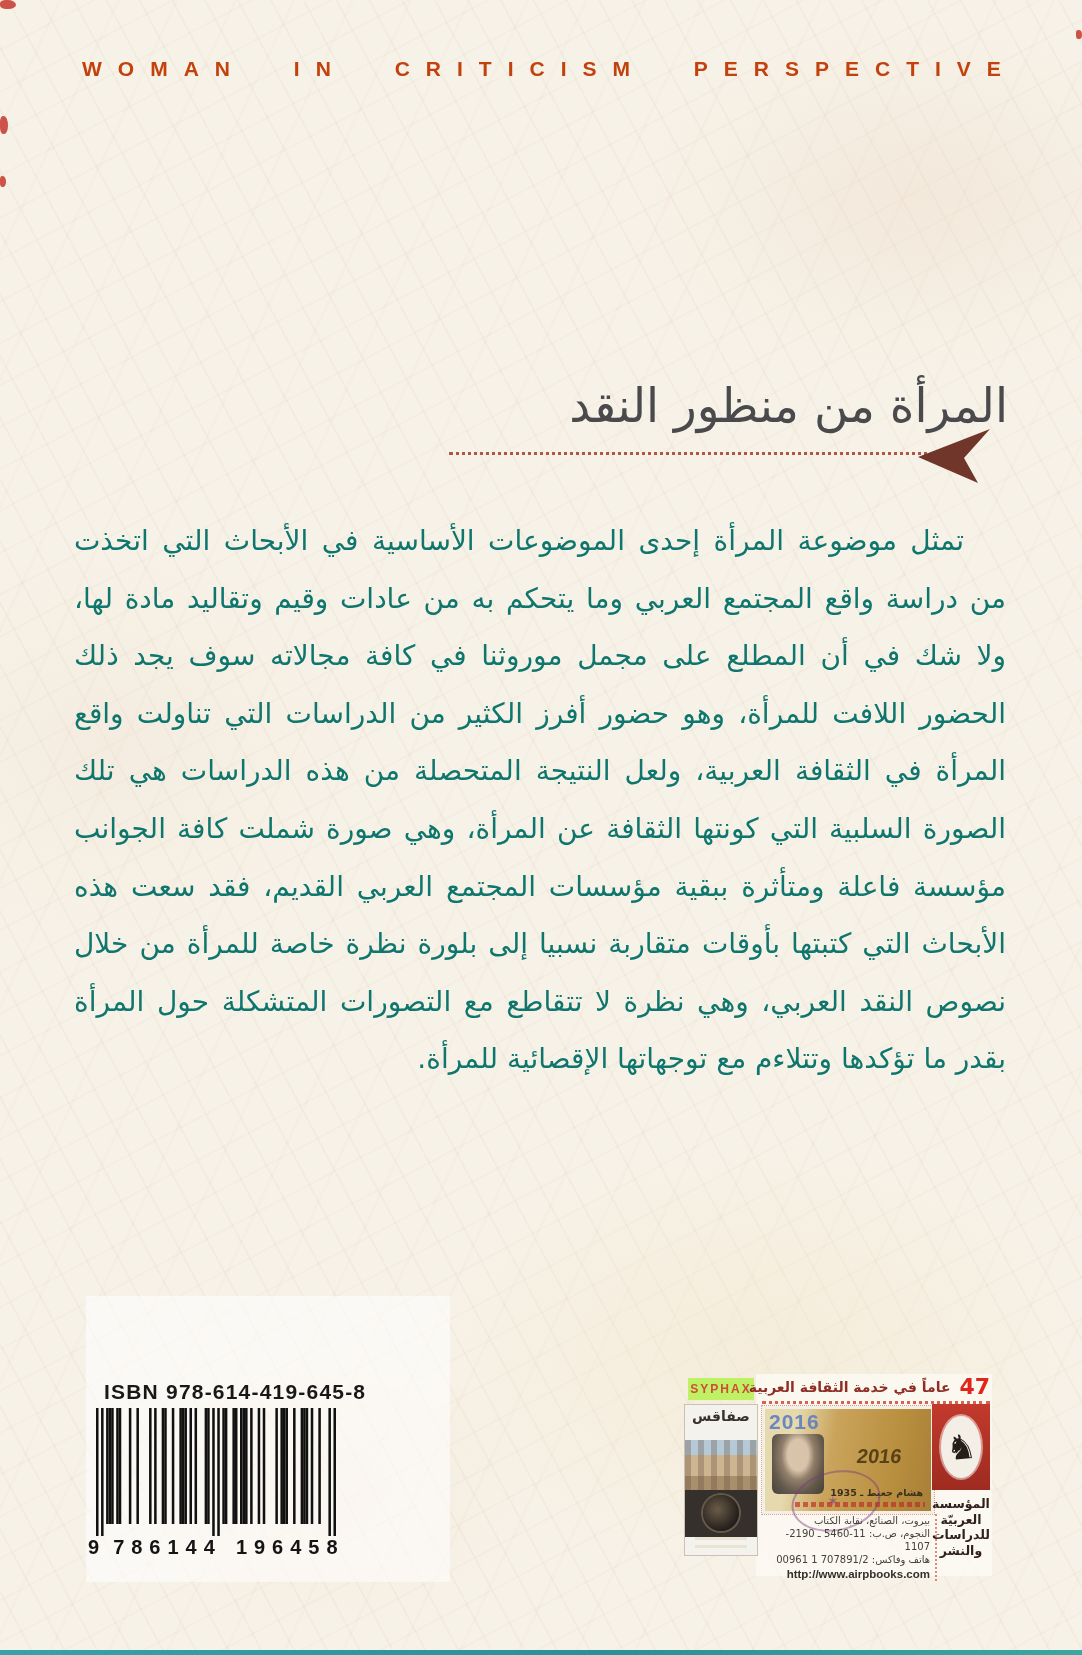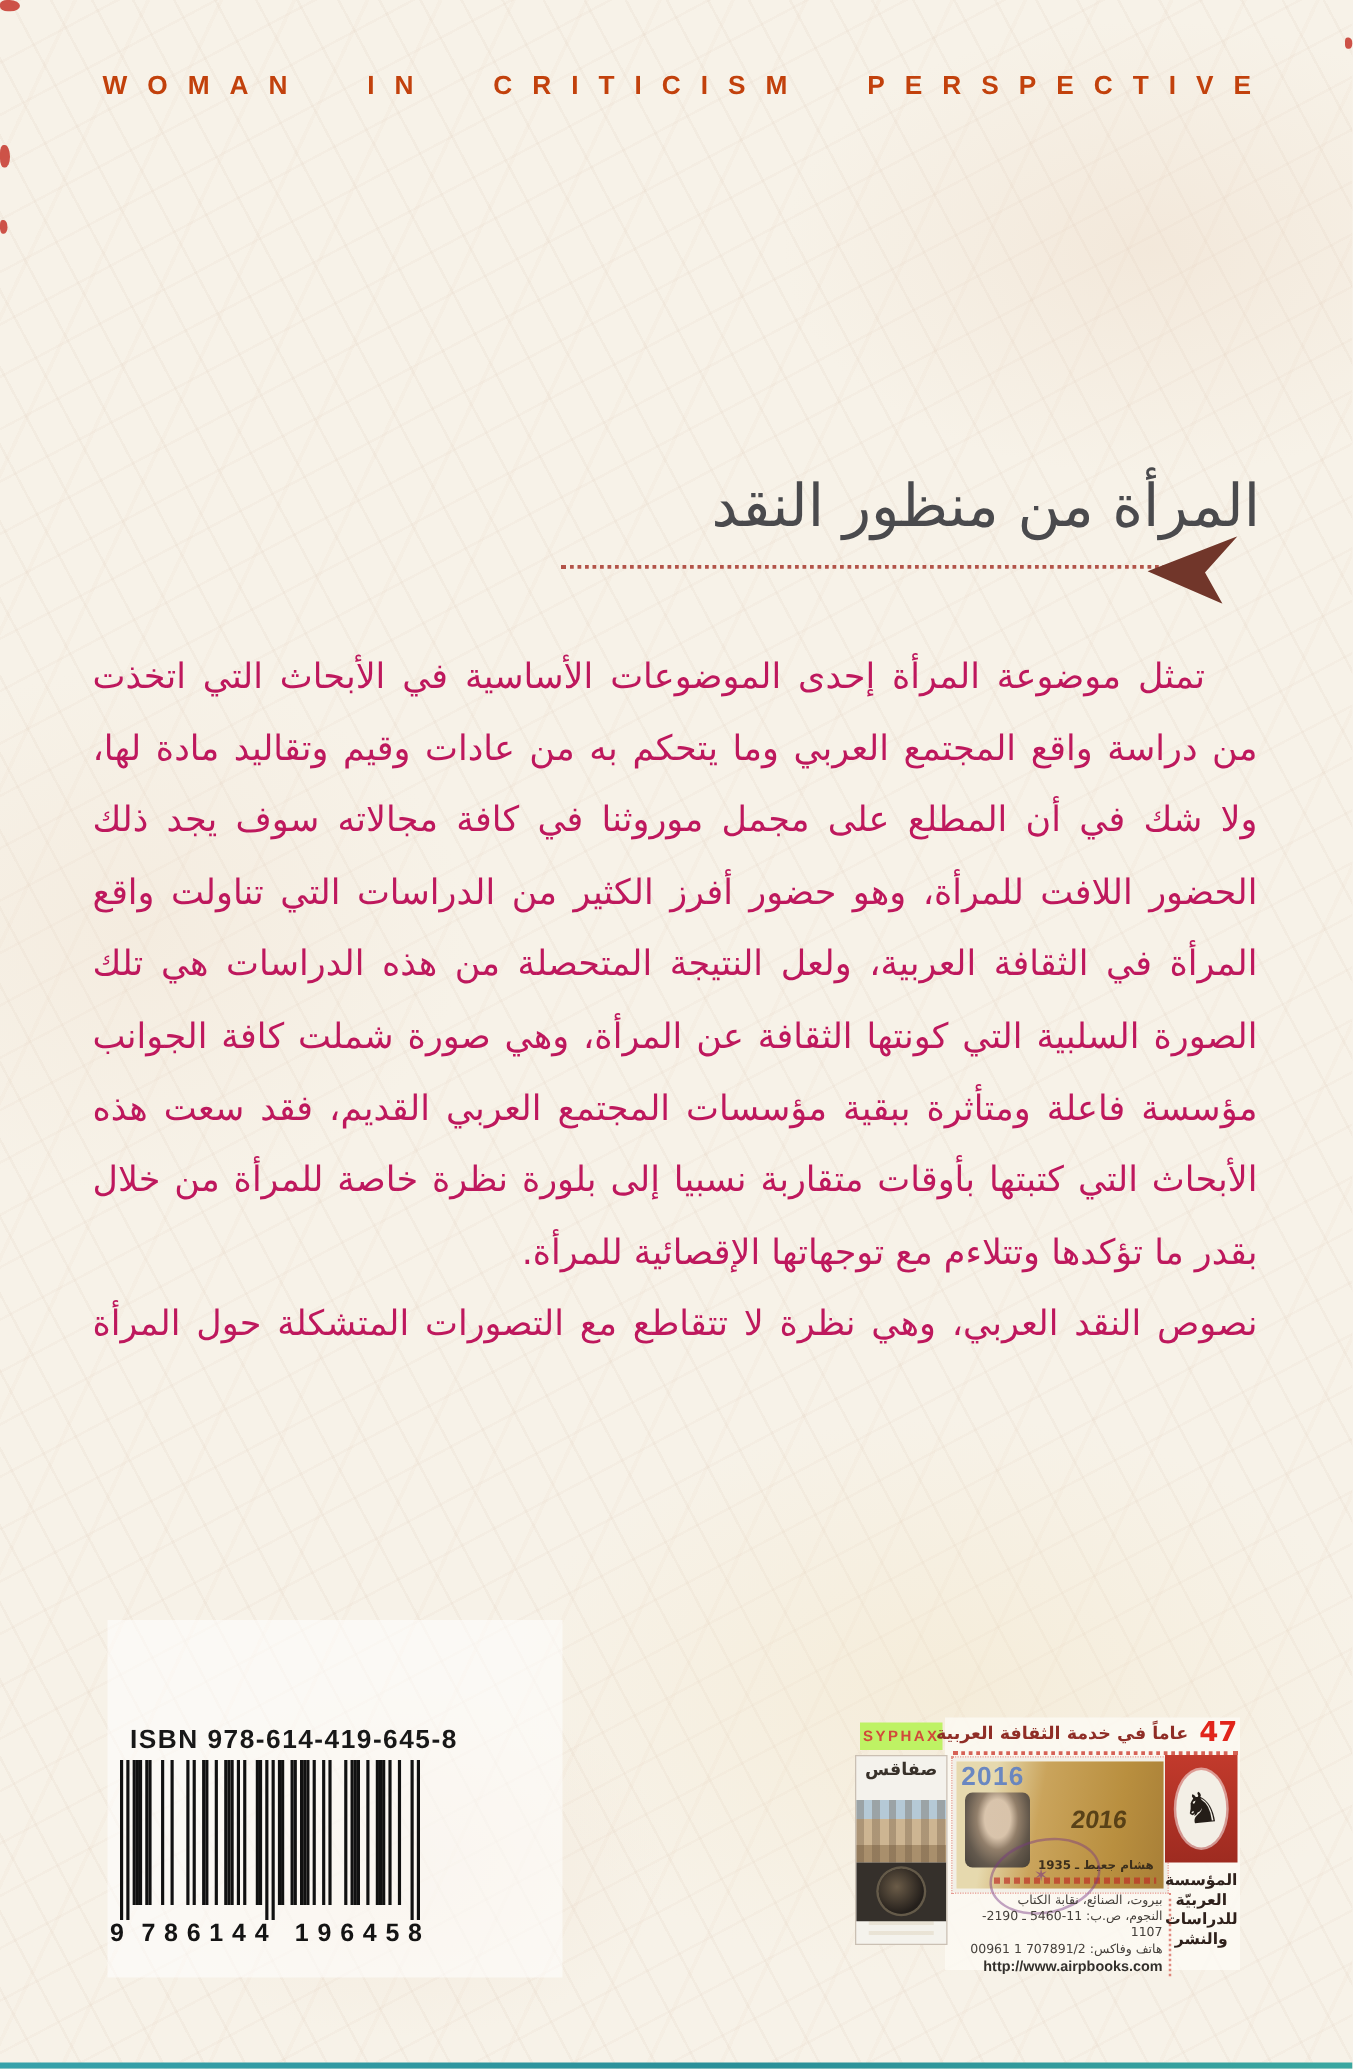--- a/index.html
+++ b/index.html
@@ -40,21 +40,21 @@
     direction:rtl;white-space:nowrap;letter-spacing:0;
   }
   .dotted-rule{
     position:absolute;left:449px;top:452px;width:492px;height:0;
     border-top:3px dotted #a8392e;opacity:.85;
   }
   .title-arrow{position:absolute;left:918px;top:429px;width:76px;height:54px}
 
   .synopsis{
     position:absolute;left:74px;right:76px;top:512px;
-    direction:rtl;color:#be185d;font-size:28px;line-height:57.6px;
+    direction:rtl;color:#0f766e;font-size:28px;line-height:57.6px;
   }
   .syn-line{text-align:justify;text-align-last:justify;white-space:nowrap}
   .syn-line.first{padding-right:42px}
   .syn-line.last{text-align-last:right}
 
   
   .isbn-panel{position:absolute;left:86px;top:1296px;width:364px;height:286px;background:rgba(255,255,255,.55)}
   .isbn-label{
     position:absolute;left:104px;top:1380px;
     font-family:"Liberation Sans", sans-serif;font-size:21px;font-weight:bold;
@@ -171,22 +171,22 @@
 
 <div class="synopsis">
   <div class="syn-line first">تمثل موضوعة المرأة إحدى الموضوعات الأساسية في الأبحاث التي اتخذت</div>
   <div class="syn-line">من دراسة واقع المجتمع العربي وما يتحكم به من عادات وقيم وتقاليد مادة لها،</div>
   <div class="syn-line">ولا شك في أن المطلع على مجمل موروثنا في كافة مجالاته سوف يجد ذلك</div>
   <div class="syn-line">الحضور اللافت للمرأة، وهو حضور أفرز الكثير من الدراسات التي تناولت واقع</div>
   <div class="syn-line">المرأة في الثقافة العربية، ولعل النتيجة المتحصلة من هذه الدراسات هي تلك</div>
   <div class="syn-line">الصورة السلبية التي كونتها الثقافة عن المرأة، وهي صورة شملت كافة الجوانب</div>
   <div class="syn-line">مؤسسة فاعلة ومتأثرة ببقية مؤسسات المجتمع العربي القديم، فقد سعت هذه</div>
   <div class="syn-line">الأبحاث التي كتبتها بأوقات متقاربة نسبيا إلى بلورة نظرة خاصة للمرأة من خلال</div>
+  <div class="syn-line">نصوص النقد العربي، وهي نظرة لا تتقاطع مع التصورات المتشكلة حول المرأة</div>
   <div class="syn-line last">بقدر ما تؤكدها وتتلاءم مع توجهاتها الإقصائية للمرأة.</div>
-  <div class="syn-line">نصوص النقد العربي، وهي نظرة لا تتقاطع مع التصورات المتشكلة حول المرأة</div>
 </div>
 
 <div class="isbn-panel"></div>
 <div class="isbn-label">ISBN  978-614-419-645-8</div>
 <svg id="barcode" width="240" height="128" viewBox="0 0 240 128">
     <rect x="0.00" y="0" width="2.53" height="128" fill="#111"></rect>
     <rect x="5.05" y="0" width="2.53" height="128" fill="#111"></rect>
     <rect x="10.11" y="0" width="2.53" height="116" fill="#111"></rect>
     <rect x="12.63" y="0" width="2.53" height="116" fill="#111"></rect>
     <rect x="15.16" y="0" width="2.53" height="116" fill="#111"></rect>

